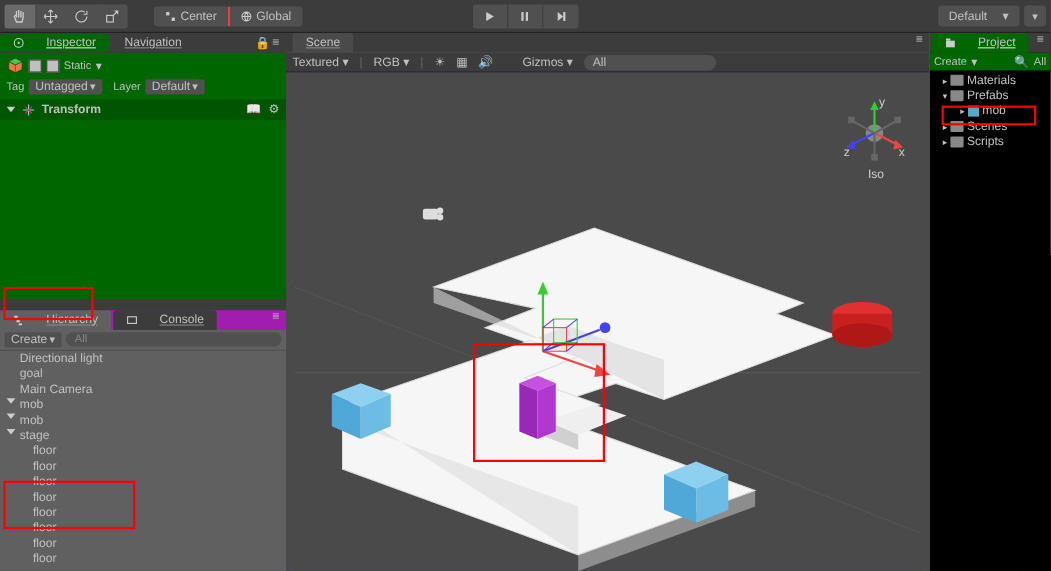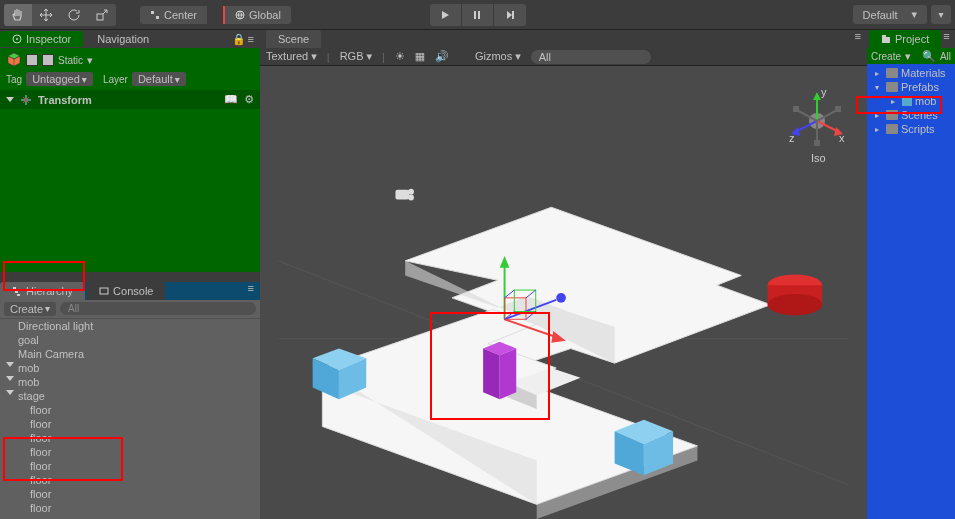--- a/index.html
+++ b/index.html
@@ -12,39 +12,39 @@
 .pill-btn { background: #505050; border-radius: 3px; padding: 3px 10px; font-size: 10px; display: flex; align-items: center; gap: 4px; }
 .center-tools { position: absolute; left: 50%; transform: translateX(-50%); display: flex; gap: 0; }
 .play-btn { width: 32px; height: 22px; background: #505050; display: flex; align-items: center; justify-content: center; border-right: 1px solid #3c3c3c; }
 .play-btn:first-child { border-radius: 3px 0 0 3px; }
 .play-btn:last-child { border-radius: 0 3px 3px 0; border-right: none; }
 .right-tools { margin-left: auto; display: flex; gap: 4px; }
 
 .main-layout { display: flex; height: calc(100% - 30px); }
 .left-panel { width: 260px; display: flex; flex-direction: column; }
 .center-panel { flex: 1; background: #8b5cf6; position: relative; }
-.right-panel { width: 88px; background: #1d4ed8; }
+.right-panel { width: 110px; background: #000000; text-align: right; }
 
 .tab-row { display: flex; background: #3c3c3c; height: 18px; align-items: center; }
-.tab { padding: 2px 12px; background: #2d2d2d; border-radius: 3px 3px 0 0; margin-right: 2px; font-size: 10px; display: flex; align-items: center; gap: 4px; }
+.tab { padding: 2px 12px; background: #2d2d2d; border-radius: 3px 3px 0 0; margin-right: 2px; font-size: 10px; display: flex; align-items: center; gap: 20px; text-decoration: underline; }
 .tab.active { background: #006600; color: #ddd; }
 .tab.inactive { background: #3c3c3c; color: #888; }
 .lock-dock { margin-left: auto; padding-right: 6px; display: flex; gap: 2px; }
 
 .inspector-body { background: #006600; flex: 1; padding: 2px 0; }
 .insp-row { display: flex; align-items: center; padding: 2px 6px; gap: 4px; }
 .cube-ico { width: 16px; height: 16px; }
 .checkbox { width: 12px; height: 12px; background: #c0c0c0; border: 1px solid #333; }
 .text-input { background: #004400; border: 1px solid #003300; padding: 1px 4px; font-size: 10px; color: #ccc; flex: 1; }
 .label-sm { font-size: 10px; color: #c0c0c0; }
 .dropdown { background: #505050; padding: 1px 6px; border-radius: 2px; font-size: 10px; display: flex; align-items: center; gap: 2px; }
 .transform-header { background: #005500; padding: 3px 6px; display: flex; align-items: center; gap: 6px; margin-top: 2px; }
 .foldout { width: 0; height: 0; border-top: 5px solid #ccc; border-left: 4px solid transparent; border-right: 4px solid transparent; }
 
-.hierarchy-tabs { display: flex; background: #0c4a6e; height: 18px; margin-top: 10px; }
+.hierarchy-tabs { display: flex; background: #a21caf; height: 18px; margin-top: 10px; }
 .hierarchy-body { background: #606060; flex: 1; overflow: hidden; }
 .h-toolbar { display: flex; align-items: center; padding: 2px 4px; background: #606060; gap: 4px; border-bottom: 1px solid #505050; }
 .search-field { flex: 1; background: #505050; border-radius: 8px; padding: 1px 8px; font-size: 10px; color: #888; }
 .tree-item { padding: 1px 0 1px 18px; font-size: 10px; color: #c0c0c0; display: flex; align-items: flex-start; gap: 2px; cursor: pointer; }
 .tree-item.indent1 { padding-left: 30px; }
 .tree-item.blue { color: #5599ff; }
 .fold { width: 0; height: 0; border-top: 5px solid #ccc; border-left: 4px solid transparent; border-right: 4px solid transparent; margin-left: -12px; margin-right: 2px; }
 
 .scene-tabs { display: flex; height: 18px; background: #3c3c3c; }
 .scene-toolbar { height: 18px; background: #3c3c3c; display: flex; align-items: center; padding: 0 6px; gap: 10px; font-size: 10px; border-bottom: 1px solid #222; }
@@ -82,21 +82,21 @@
           <path d="M12 7a5 5 0 1 1-2-4M12 2v3h-3" stroke="#ccc" fill="none"></path>
         </svg>
       </button>
     <button class="tool-btn">
         <svg width="14" height="14" viewBox="0 0 14 14">
           <rect x="2" y="6" width="6" height="6" stroke="#ccc" fill="none"></rect>
           <path d="M8 6l4-4M9 2h3v3" stroke="#ccc" fill="none"></path>
         </svg>
       </button>
   </div>
-  <div style="display:flex;gap:16px;margin-left:20px">
+  <div style="display:flex;gap:0;margin-left:20px">
     <div class="pill-btn" style="border-radius:3px 0 0 3px">
         <svg width="10" height="10">
           <rect x="1" y="1" width="3" height="3" fill="#ccc"></rect>
           <rect x="6" y="6" width="3" height="3" fill="#ccc"></rect>
         </svg>
         <span>Center</span>
       </div>
     <div class="pill-btn" style="border-radius:0 3px 3px 0;border-left:2px solid #ef4444">
         <svg width="10" height="10">
           <circle cx="5" cy="5" r="4" stroke="#ccc" fill="none"></circle>

